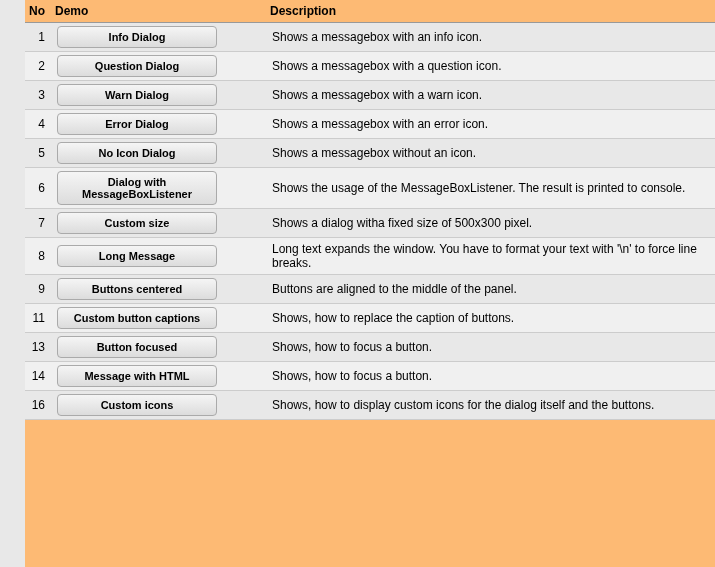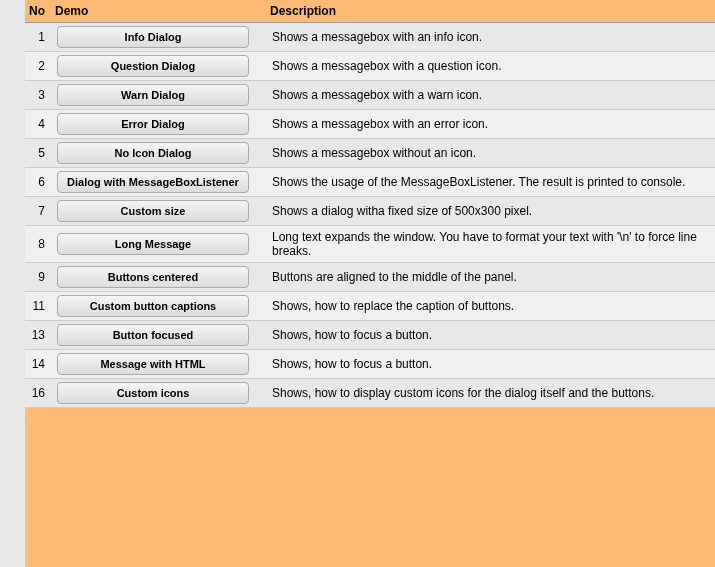--- a/index.html
+++ b/index.html
@@ -58,21 +58,21 @@
       width: 215px;
       padding: 3px 6px;
     }
     td:nth-child(3) {
       font-size: 12px;
       color: #000;
       padding: 4px 6px;
     }
     .demo-btn {
       display: inline-block;
-      width: 192px;
+      width: 160px;
       padding: 4px 8px;
       background: linear-gradient(to bottom, #f5f5f5, #dcdcdc);
       border: 1px solid #aaa;
       border-radius: 4px;
       font-size: 11px;
       font-weight: bold;
       text-align: center;
       cursor: pointer;
       color: #000;
     }

